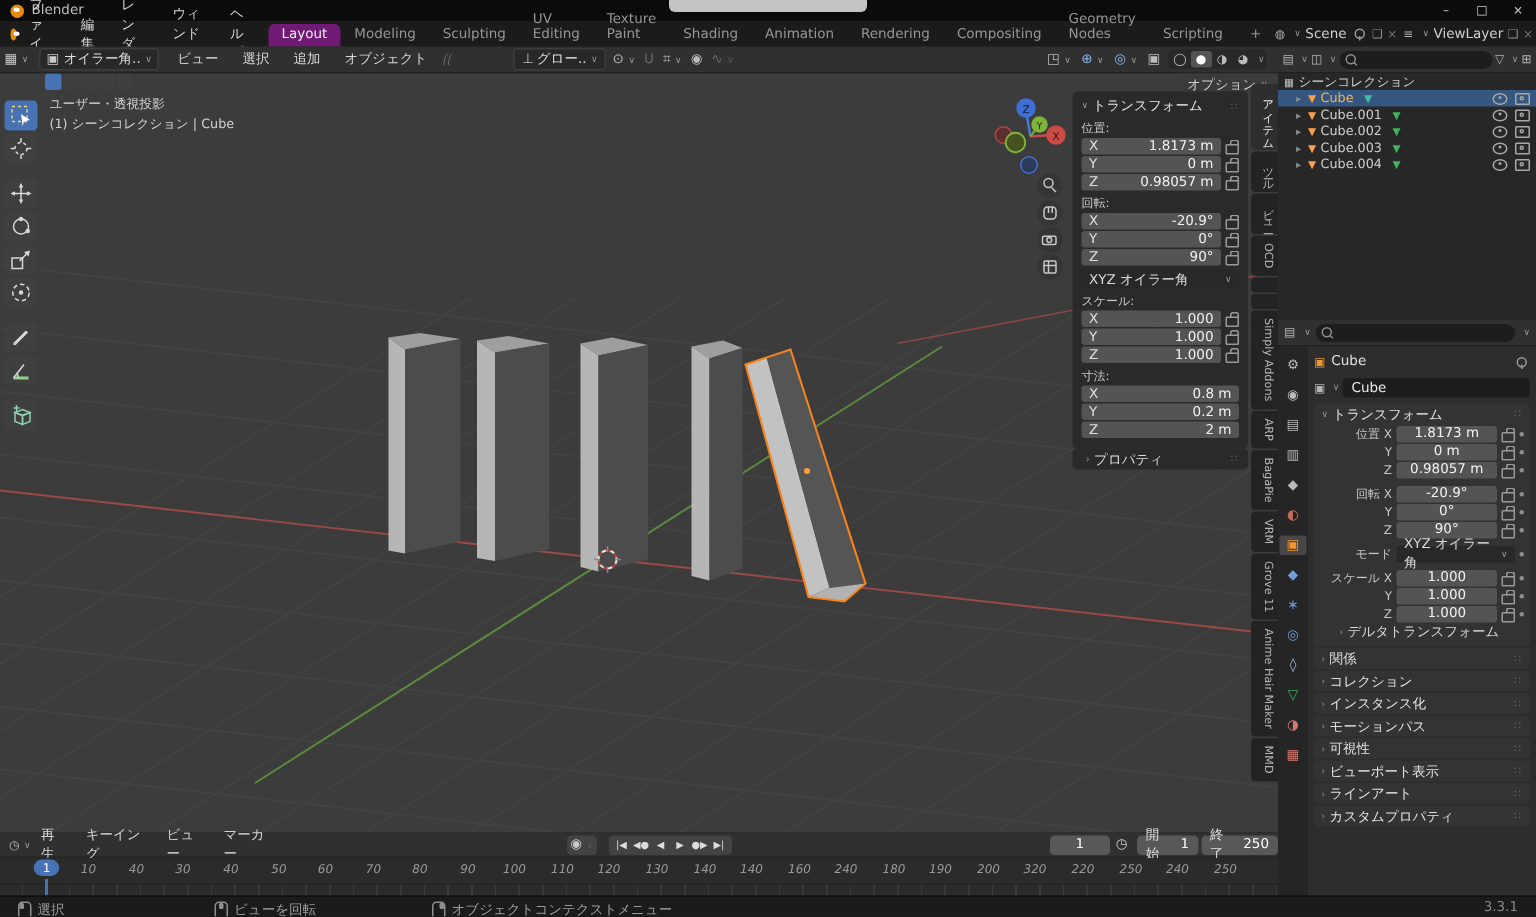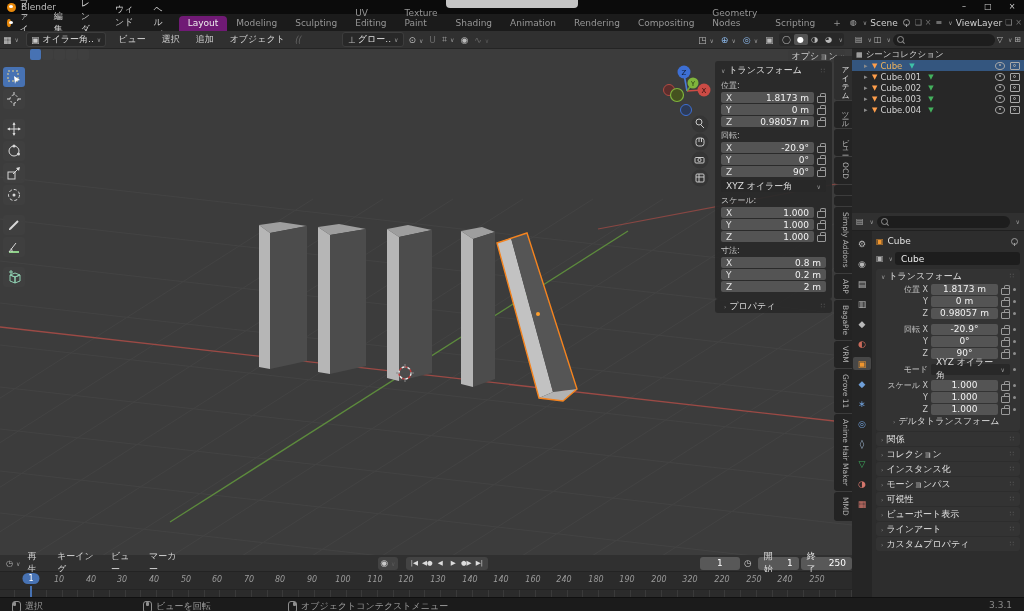--- a/index.html
+++ b/index.html
@@ -385,20 +385,24 @@
     </svg>
 
     <div class="quick-strip">
       <span class="qbtn active"></span>
       <span class="qbtn"></span>
       <span class="qbtn"></span>
       <span class="qbtn"></span>
       <span class="qbtn"></span>
     </div>
 
+    <div class="ov-text">
+      <div>ユーザー・透視投影</div>
+      <div>(1) シーンコレクション | Cube</div>
+    </div>
 
     <div class="toolcol">
       <div class="toolbtn active">
         <svg width="14" height="14">
             <rect x="1" y="1" width="10" height="10" fill="none" stroke="#e8d28a" stroke-width="1" stroke-dasharray="2 2"></rect>
             <polygon points="7,6 13,10 9,11 8,14" fill="#fff"></polygon>
           </svg>
       </div>
       <div class="toolbtn">
         <svg width="14" height="14">

